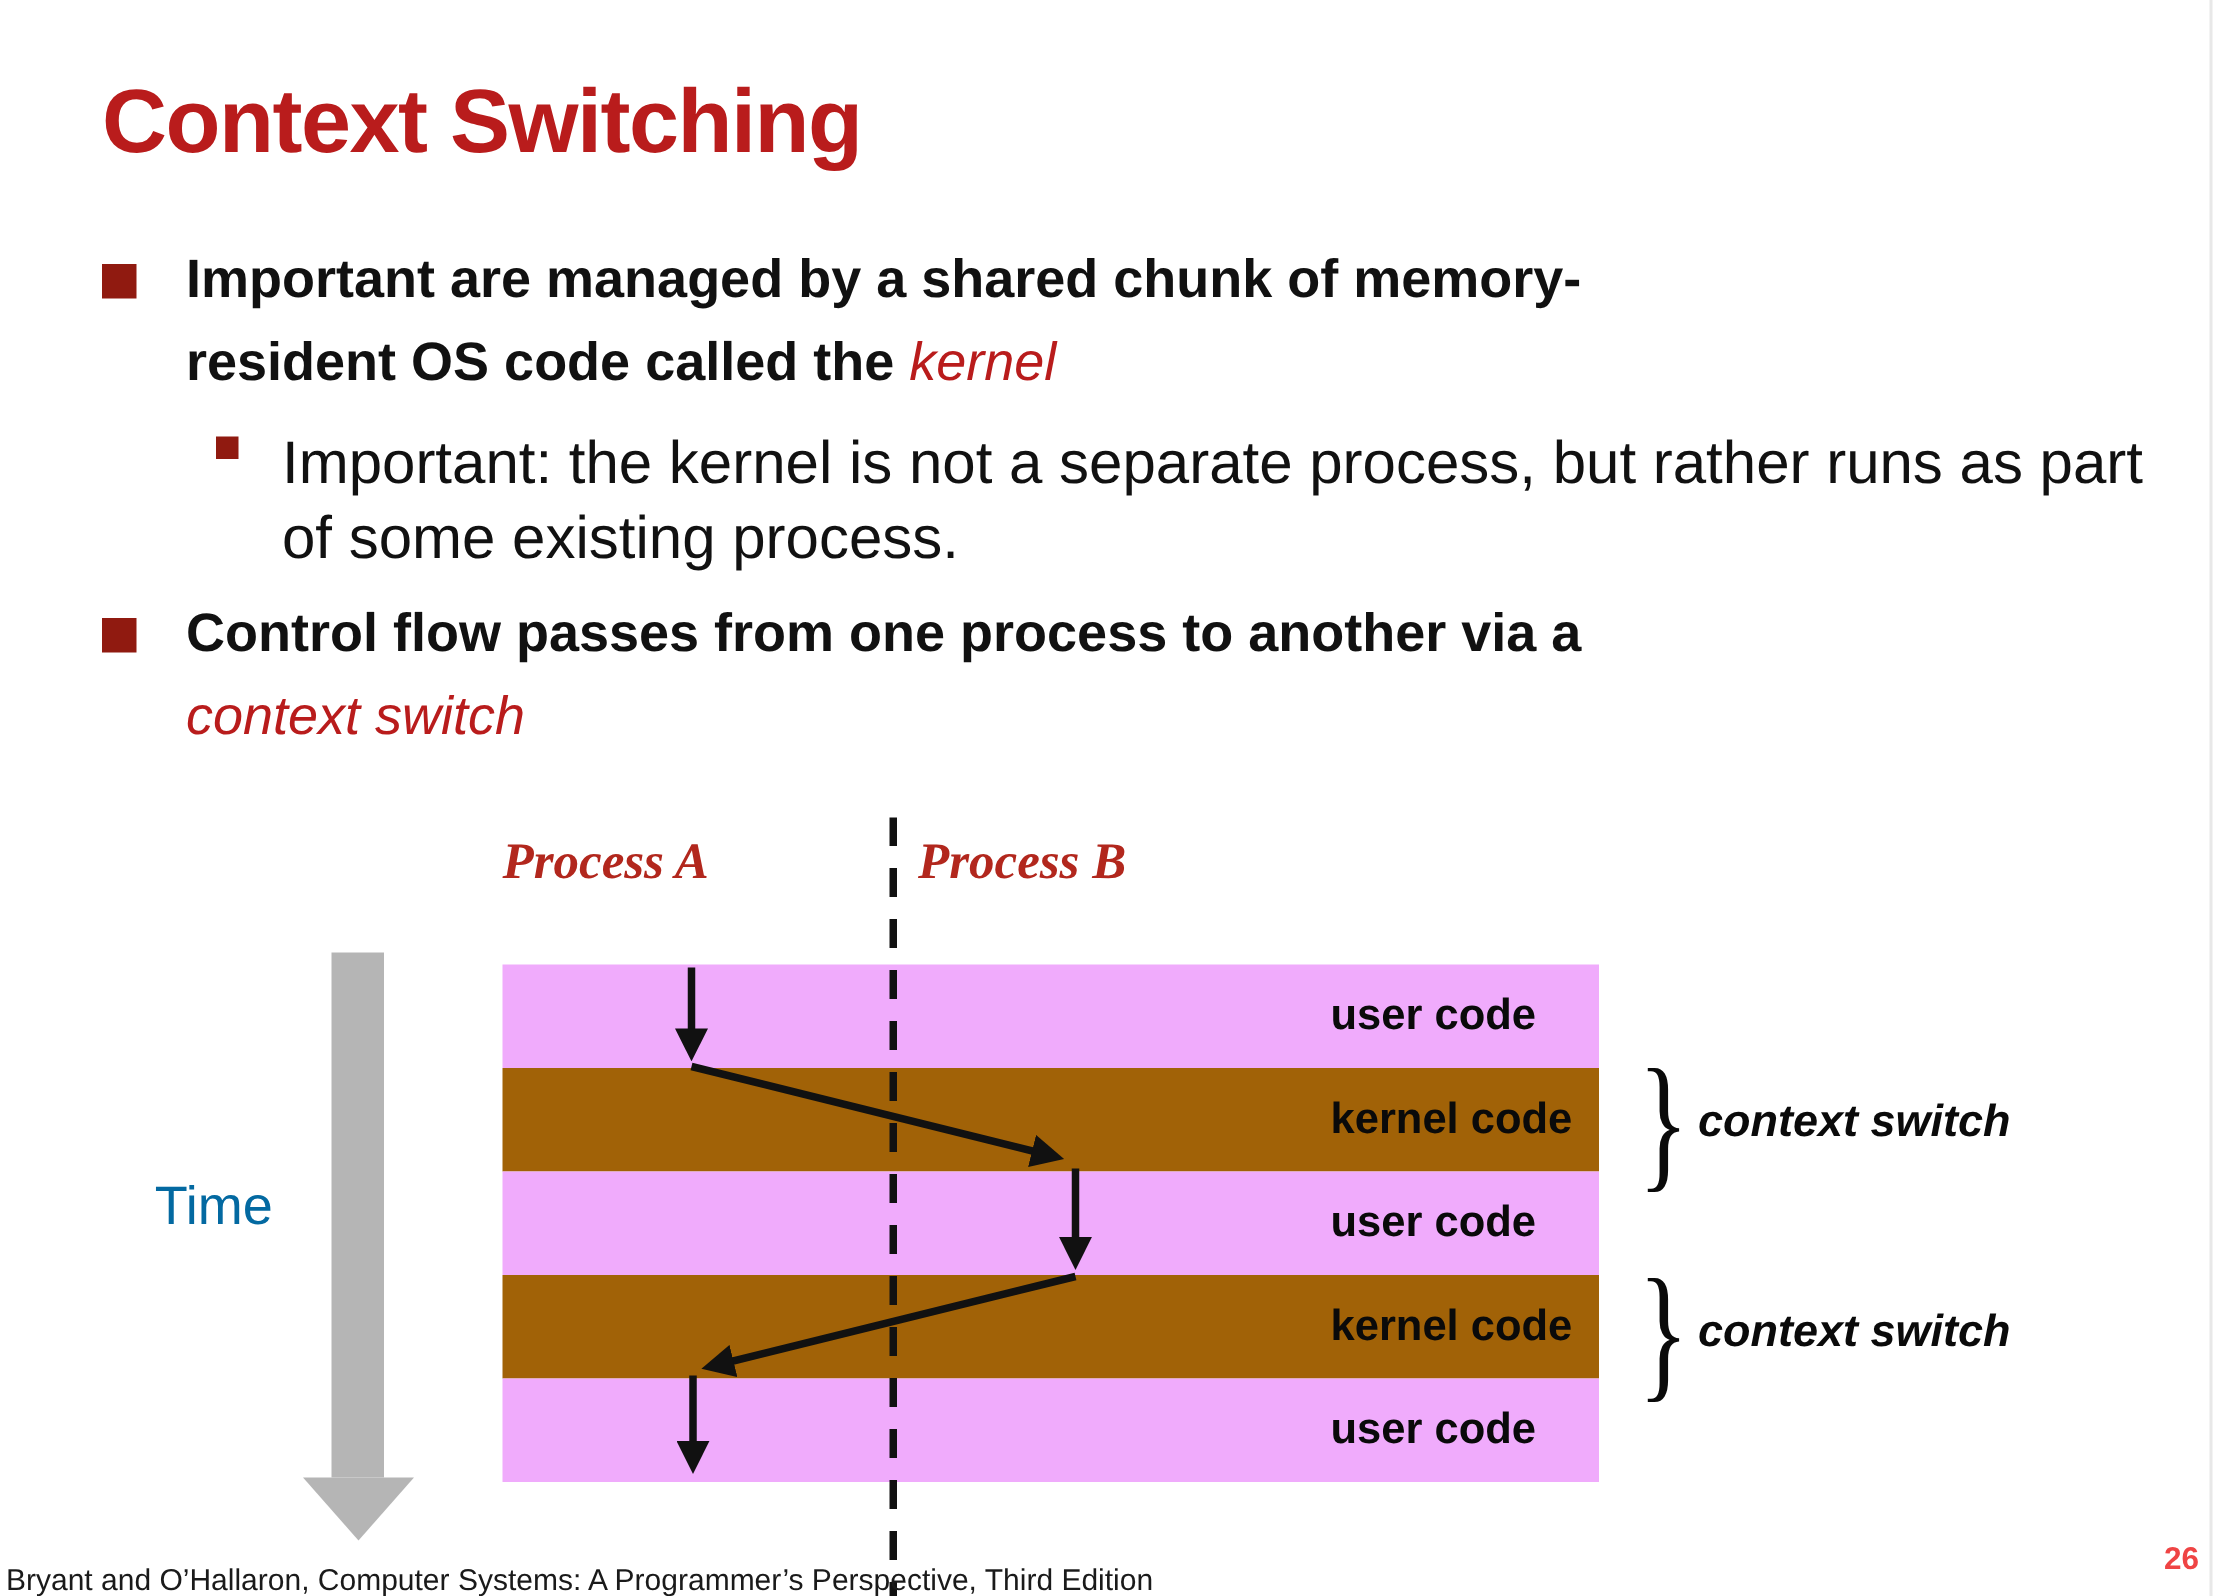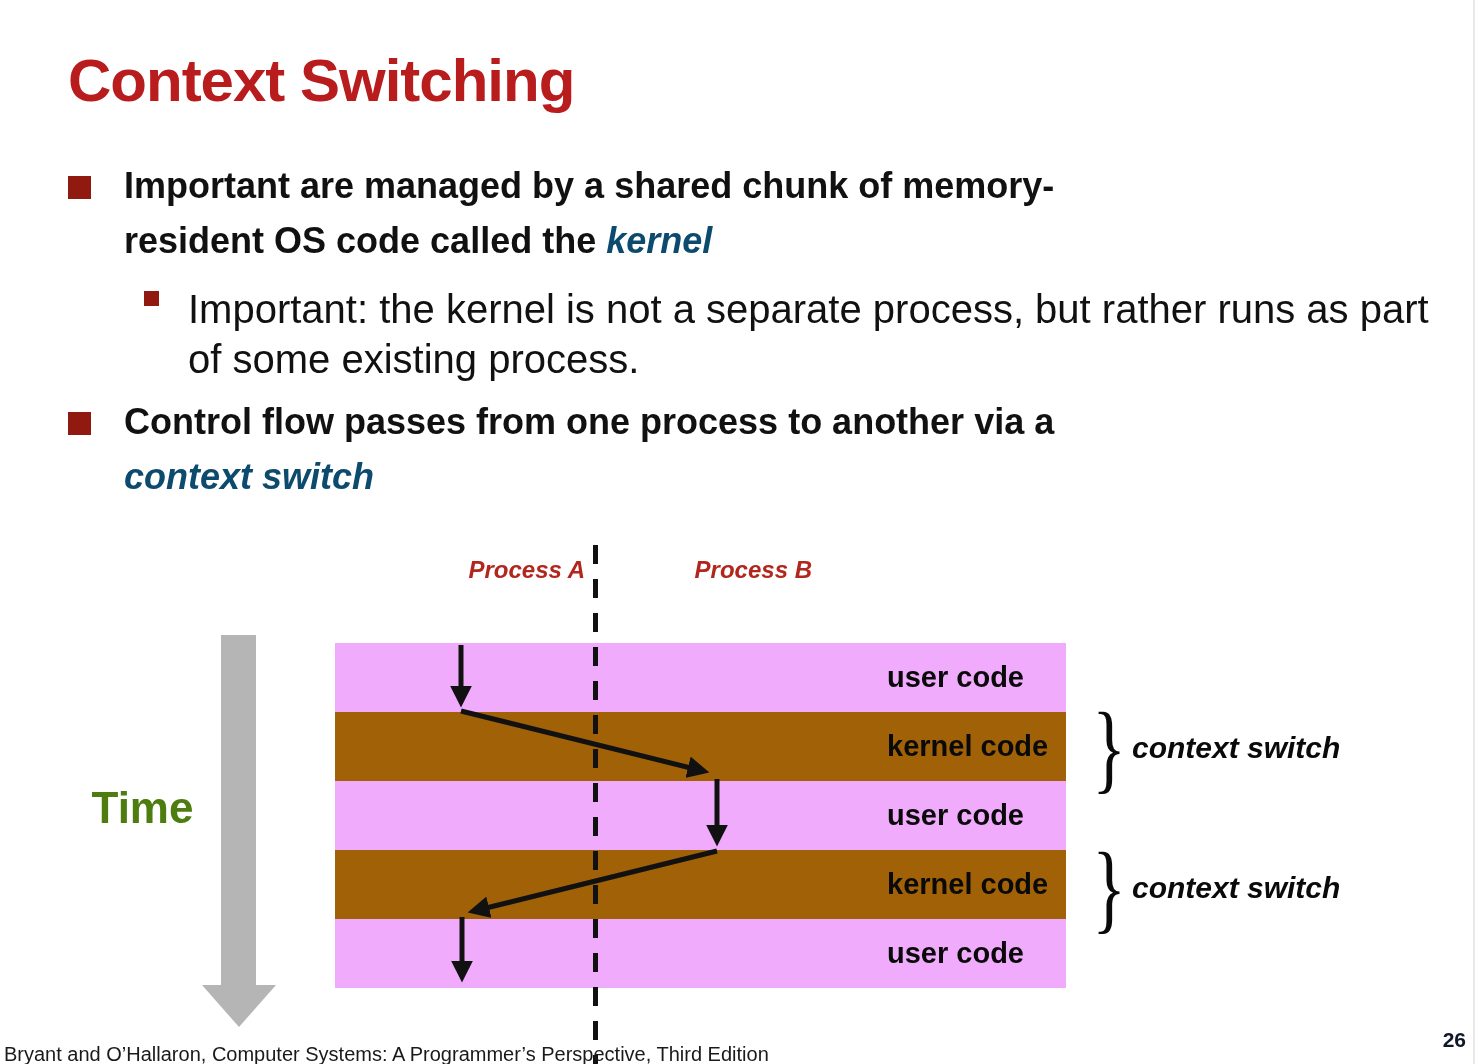--- a/index.html
+++ b/index.html
@@ -12,52 +12,52 @@
   .bullet-sq { position:absolute; background:#901a10; }
   .sq-l1 { width:23px; height:23px; }
   .sq-l2 { width:15px; height:15px; }
 
   .b1-sq { left:68px; top:176px; }
   .b1-text { position:absolute; left:124px; top:158px; width:1260px; font-size:36px; font-weight:700; line-height:55px; }
   .sub-sq { left:144px; top:291px; }
   .sub-text { position:absolute; left:188px; top:284px; width:1260px; font-size:40px; font-weight:400; line-height:50px; }
   .b2-sq { left:68px; top:412px; }
   .b2-text { position:absolute; left:124px; top:394px; width:1260px; font-size:36px; font-weight:700; line-height:55px; }
-  .kw { color:#0c4a6e; font-style:italic; font-weight:700; }
+  .kw { color:#b91c1c; font-style:italic; font-weight:400; }
 
-  .proc-label { position:absolute; top:556px; font-size:24px; font-weight:700; font-style:italic; color:#b2271d; text-align:right; }
+  .proc-label { position:absolute; top:556px; font-size:34px; font-weight:700; font-style:italic; color:#b2271d; text-align:left;font-family:Liberation Serif, serif; }
   .proc-a { left:335px; width:250px; }
   .proc-b { left:612px; width:200px; }
 
   .divider { position:absolute; left:593px; top:545px; width:5px; height:519px;
     background:repeating-linear-gradient(to bottom, #111 0px, #111 19px, transparent 19px, transparent 34px); }
 
   .bands { position:absolute; left:335px; top:643px; width:731px; }
   .band { width:731px; height:69px; display:flex; align-items:center; padding-left:552px; }
   .band-user { background:#f0abfc; }
   .band-kernel { background:#a16207; }
   .band-label { font-size:29px; font-weight:700; color:#0a0a0a; white-space:nowrap; }
 
   .time-shaft { position:absolute; left:221px; top:635px; width:35px; height:350px; background:#b5b5b5; }
   .time-head { position:absolute; left:202px; top:985px; width:0; height:0;
     border-left:37px solid transparent; border-right:37px solid transparent; border-top:42px solid #b5b5b5; }
-  .time-label { position:absolute; left:85px; top:783px; width:115px; text-align:center; font-size:44px; font-weight:700; color:#4d7c0f; }
+  .time-label { position:absolute; left:85px; top:783px; width:115px; text-align:center; font-size:36px; font-weight:400; color:#0369a1; }
 
   .flow-svg { position:absolute; left:0; top:0; width:1478px; height:1064px; pointer-events:none; }
 
   .brace { position:absolute; left:1088px; width:42px; height:84px; display:flex; align-items:center; justify-content:center;
     font-family:"Liberation Serif", serif; font-size:100px; font-weight:400; color:#0a0a0a; transform:scaleX(0.7); }
   .brace-1 { top:705px; }
   .brace-2 { top:845px; }
   .cs-label { position:absolute; left:1132px; width:260px; font-size:30px; font-weight:700; font-style:italic; color:#0a0a0a; }
   .cs-1 { top:731px; }
   .cs-2 { top:871px; }
 
   .footer-cite { position:absolute; left:4px; top:1043px; font-size:20px; color:#1a1a1a; white-space:nowrap; }
-  .footer-page { position:absolute; left:1420px; top:1028px; width:46px; text-align:right; font-size:21px; font-weight:700; color:#0f172a; }
+  .footer-page { position:absolute; left:1420px; top:1028px; width:46px; text-align:right; font-size:21px; font-weight:700; color:#ef4444; }
   .right-edge { position:absolute; right:3px; top:0; width:2px; height:1064px; background:#e8e8e8; }
 </style>
 </head>
 <body>
 
 <div class="slide">
 
   <div class="title">Context Switching</div>
 
   <div class="bullet-sq sq-l1 b1-sq"></div>

